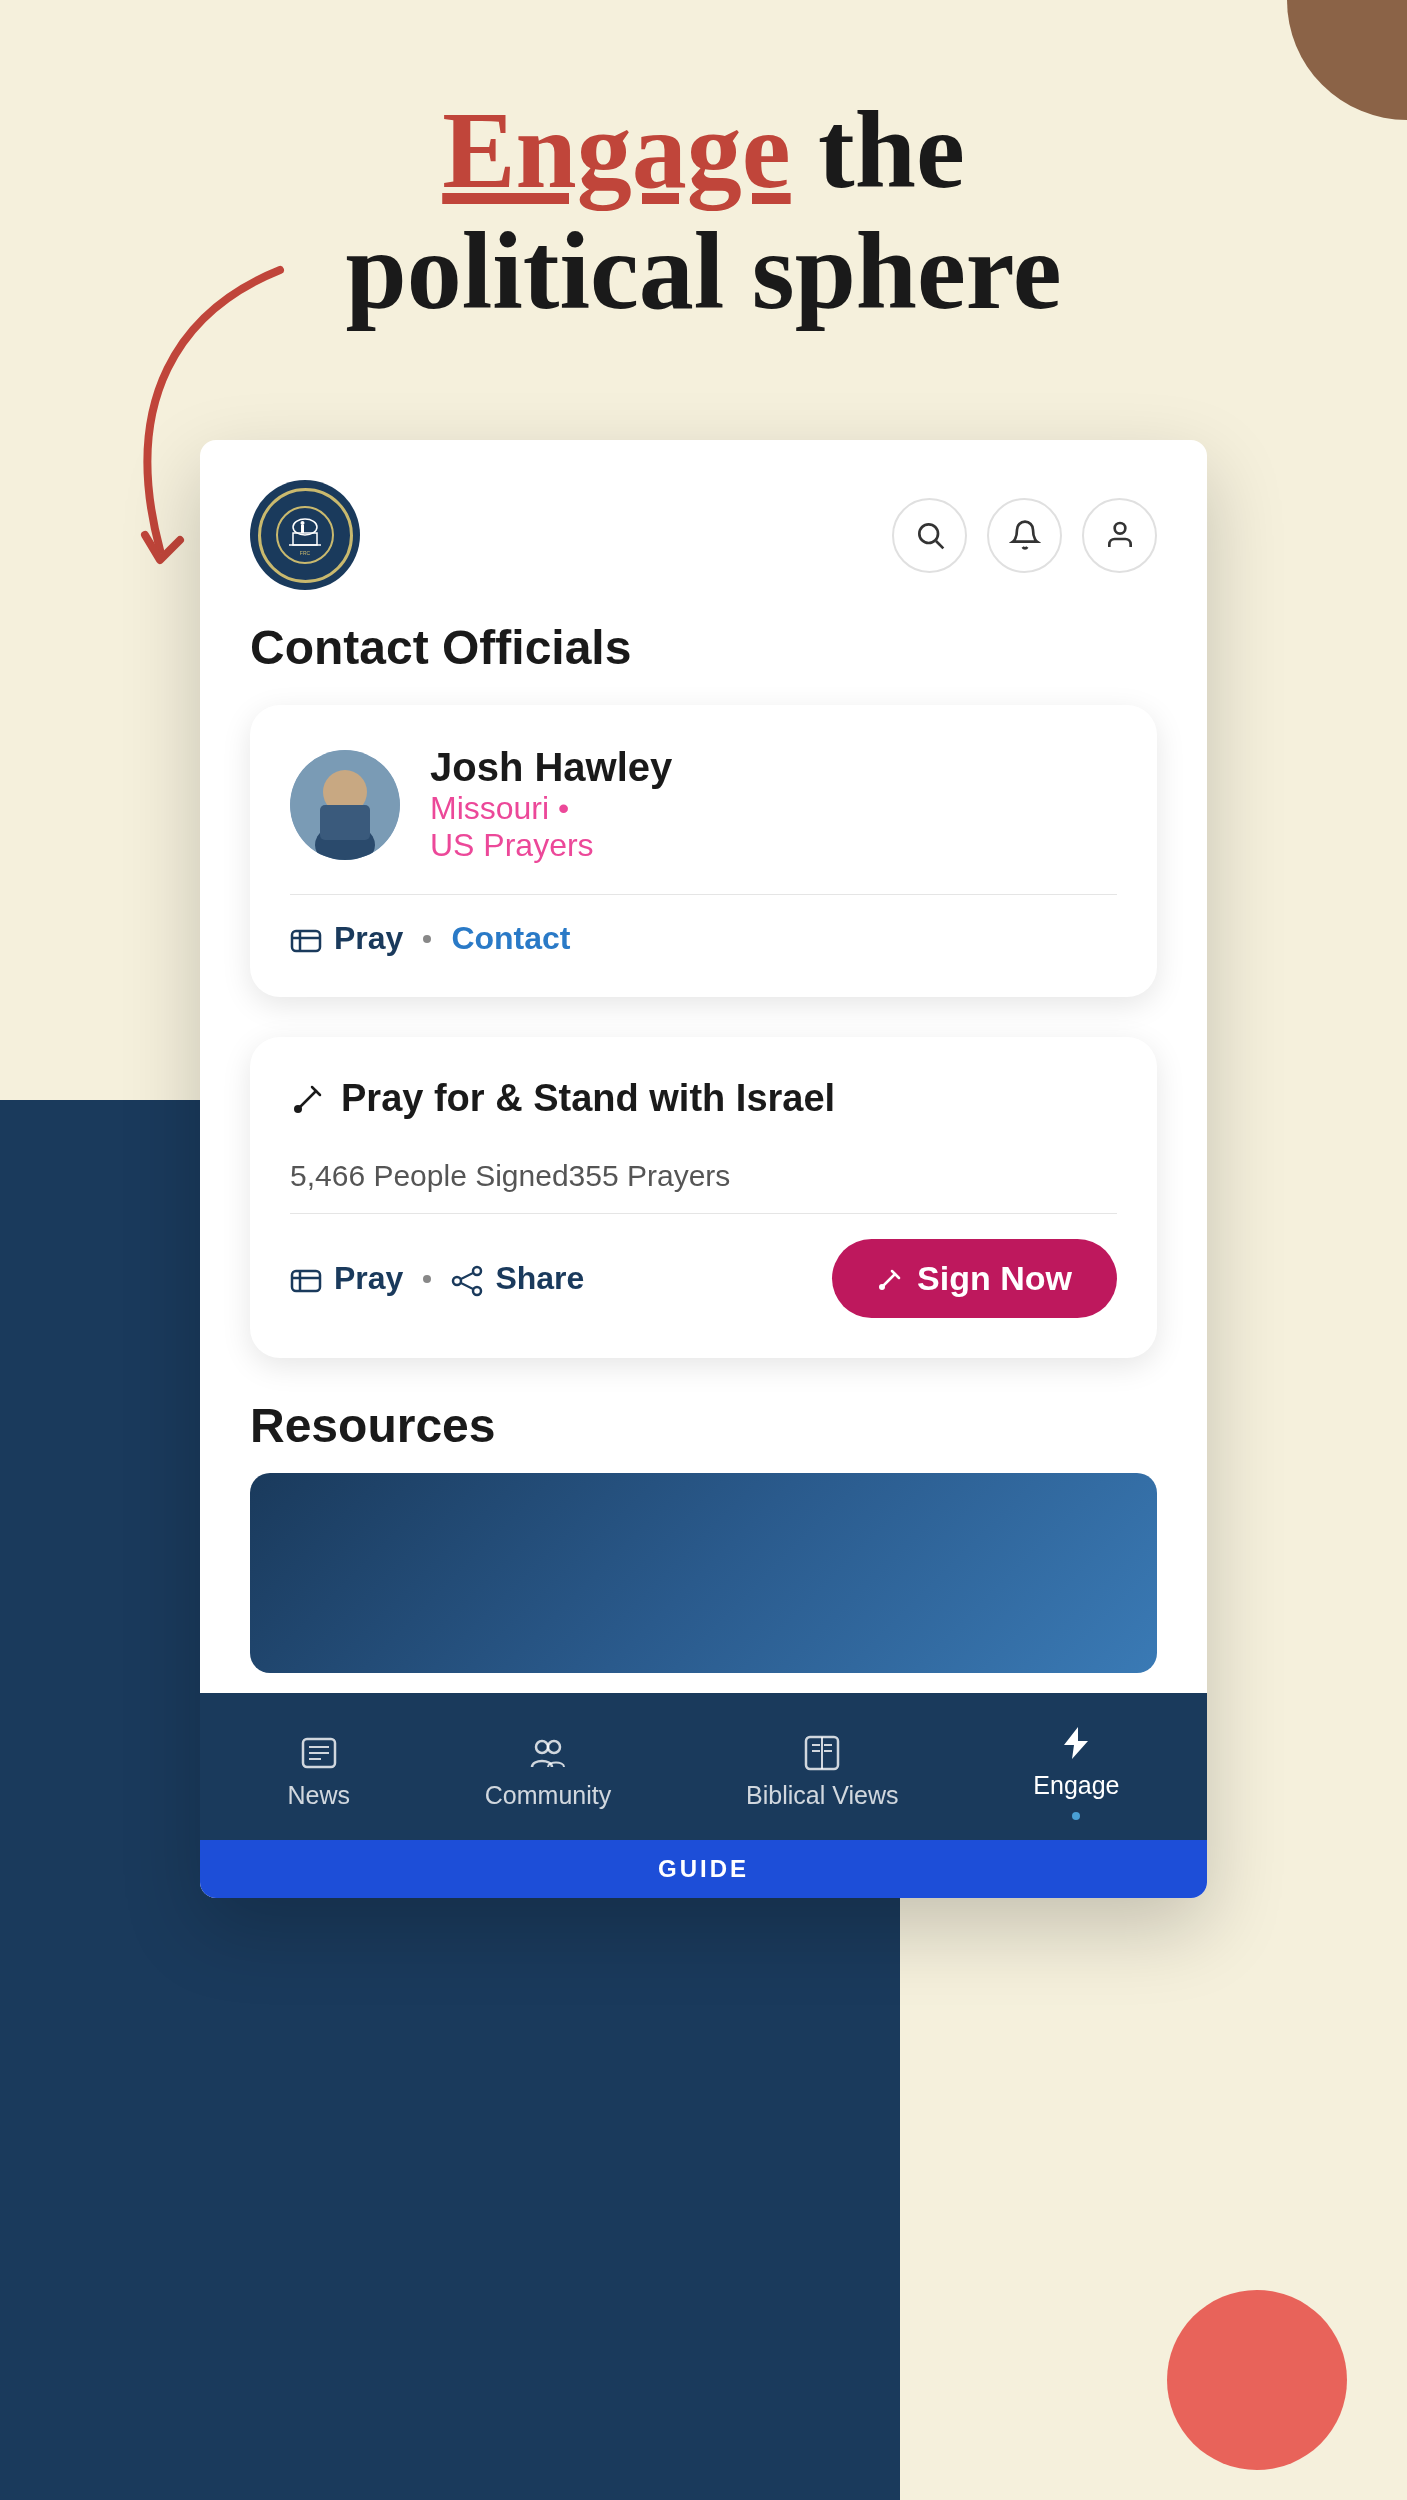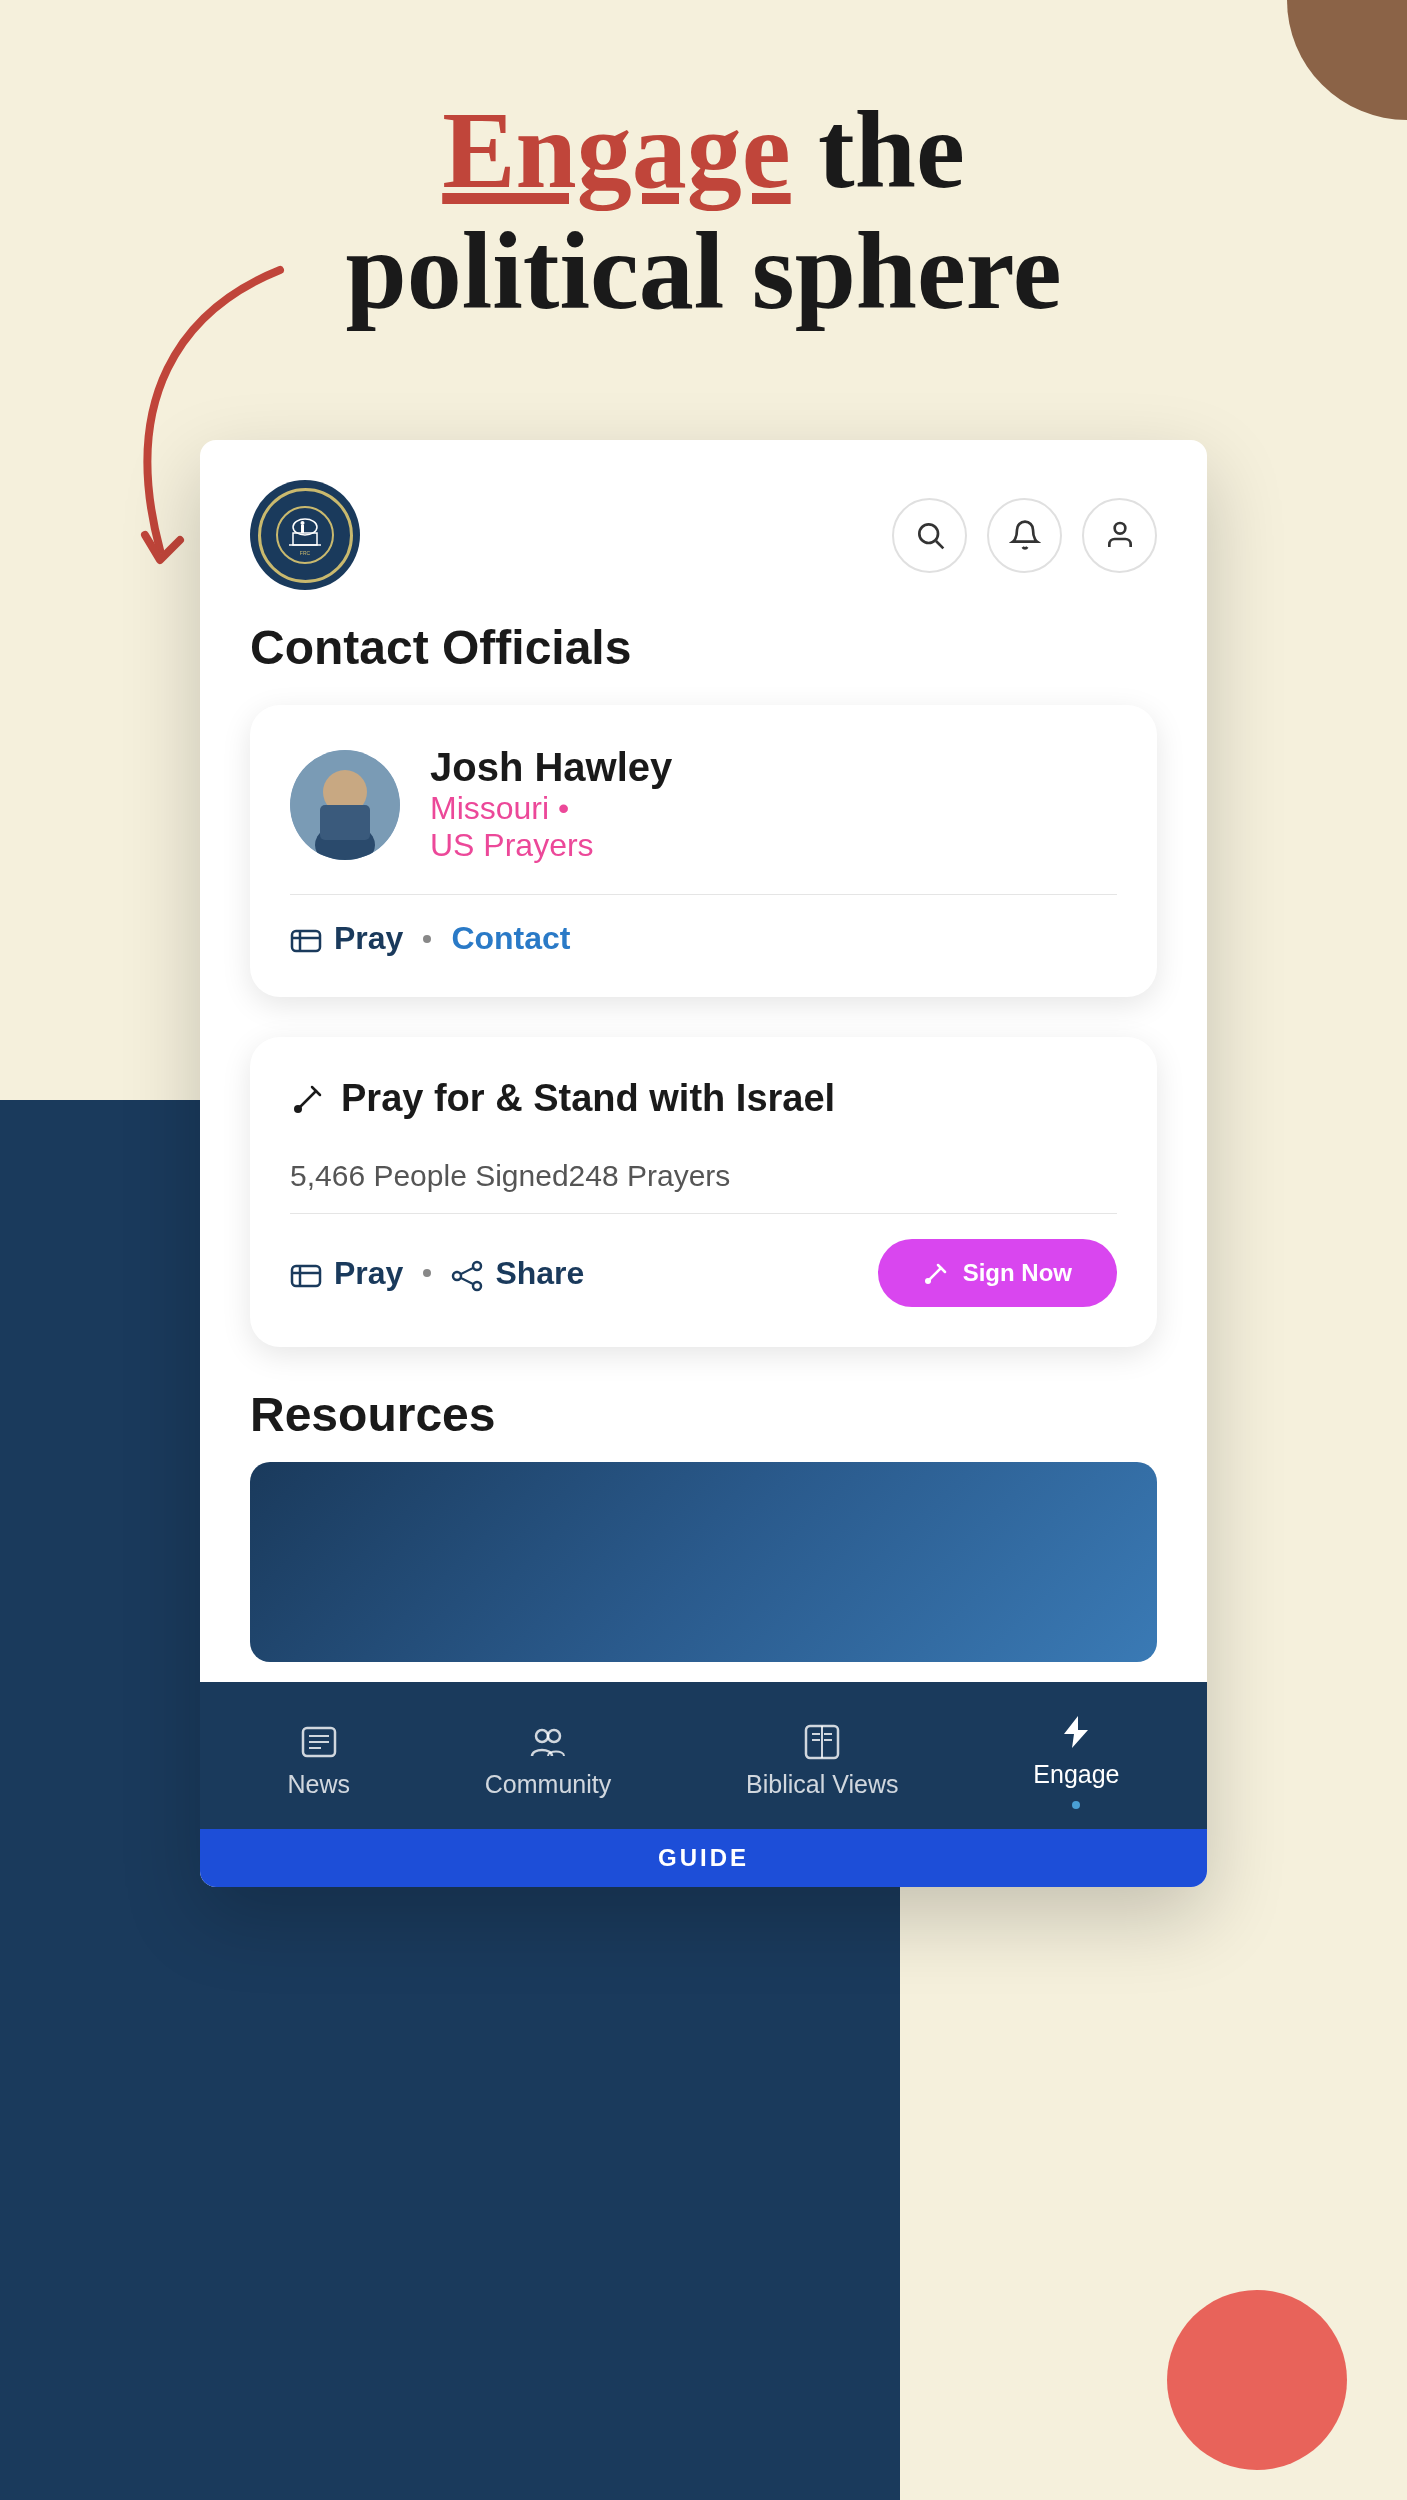--- a/index.html
+++ b/index.html
@@ -279,26 +279,26 @@
     }
 
     .petition-actions {
       display: flex;
       align-items: center;
       gap: 20px;
       margin-top: 15px;
     }
 
     .sign-now-btn {
-      background: #d946ef;
+      background: #be185d;
       color: white;
       border: none;
       border-radius: 50px;
       padding: 20px 45px;
-      font-size: 24px;
+      font-size: 34px;
       font-weight: 700;
       cursor: pointer;
       display: flex;
       align-items: center;
       gap: 12px;
       font-family: Arial, sans-serif;
       margin-left: auto;
     }
 
     
@@ -469,21 +469,21 @@
       <div class="petition-title">
         <svg width="36" height="36" viewBox="0 0 36 36" fill="none">
           <path d="M8 28 L26 10" stroke="#1a1a1a" stroke-width="2.5" stroke-linecap="round"></path>
           <circle cx="8" cy="28" r="4" fill="#1a1a1a"></circle>
           <path d="M22 6 L30 14" stroke="#1a1a1a" stroke-width="2.5" stroke-linecap="round"></path>
         </svg>
         <span>Pray for &amp; Stand with Israel</span>
       </div>
       <div class="petition-stats">
         <span>5,466 People Signed</span>
-        <span>248 Prayers</span>
+        <span>355 Prayers</span>
       </div>
       <div class="card-divider"></div>
       <div class="petition-actions">
         <div class="action-btn">
           <svg width="32" height="32" viewBox="0 0 32 32" fill="none">
             <rect x="2" y="6" width="28" height="20" rx="4" stroke="#1a3a5c" stroke-width="2.5" fill="none"></rect>
             <line x1="10" y1="6" x2="10" y2="26" stroke="#1a3a5c" stroke-width="2.5"></line>
             <line x1="2" y1="13" x2="30" y2="13" stroke="#1a3a5c" stroke-width="2.5"></line>
           </svg>
           <span>Pray</span>

